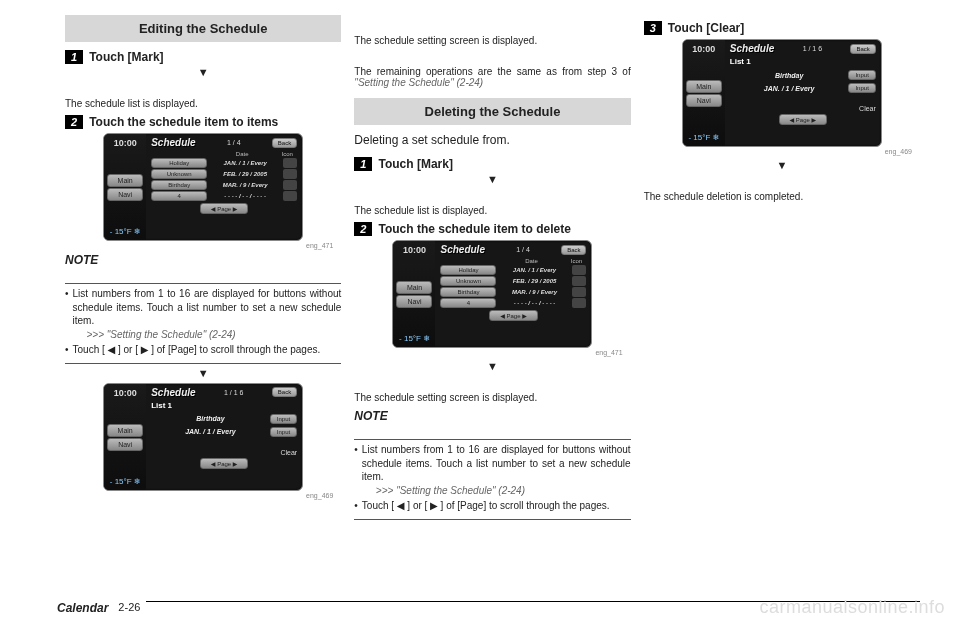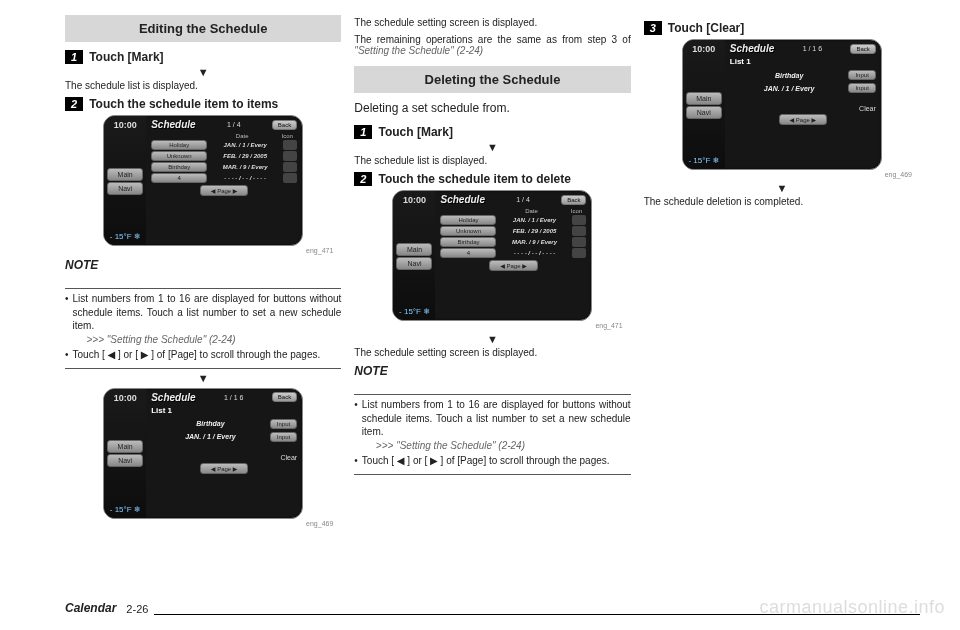--- a/index.html
+++ b/index.html
@@ -50,42 +50,42 @@
   .stepnum {
     display: inline-block;
     background: #000;
     color: #fff;
     font-style: italic;
     font-weight: bold;
     padding: 1px 6px;
     font-size: 11px;
   }
   .tri { text-align: center; font-size: 11px; margin: 2px 0; }
-  .small { font-size: 10px; margin: 2px 0 6px 0; }
+  .small { font-size: 10px; margin: 20px 0 6px 0; }
   .note-h {
     font-style: italic;
     font-weight: bold;
     font-size: 12px;
     border-bottom: 0.5px solid #555;
     padding-bottom: 16px;
     margin-top: 4px;
   }
   ul.note { list-style: none; padding: 0; margin: 3px 0; border-bottom: 0.5px solid #555; padding-bottom: 4px;}
   ul.note li { display: flex; gap: 4px; font-size: 10px; line-height: 1.35; margin: 2px 0; text-align: justify;}
   ul.note li::before { content: "•"; }
   .ref { color: #666; font-style: italic; margin-left: 14px; font-size: 10px;}
   .screenshot {
     width: 200px;
     margin: 4px auto 1px auto;
   }
   .screen {
     background: #161616;
     border: 1px solid #888;
-    border-radius: 12px;
-    height: 131px;
+    border-radius: 6px;
+    height: 108px;
     display: flex;
     font-family: Arial, sans-serif;
     color: #ddd;
     overflow: hidden;
     box-shadow: inset 0 0 2px #000;
   }
   .side {
     width: 42px;
     display: flex;
     flex-direction: column;
@@ -120,24 +120,24 @@
   .pgbtn { background:linear-gradient(#bbb,#888); color:#222; font-size:6px; padding:1px 10px; border-radius:3px; border:1px solid #666;}
   .cap { text-align: right; font-size: 7px; color: #888; margin: 1px 8px 4px 0;}
   .list1 { font-size: 8px; color:#fff; font-weight:bold; margin-bottom:4px;}
   .detail-row { display:flex; justify-content:space-between; align-items:center; margin:3px 0;}
   .detail-row .txt { flex:1; text-align:center; font-size:7px; font-style:italic; font-weight:bold; color:#eee;}
   .detail-row .btn { background:linear-gradient(#bbb,#888); color:#222; font-size:6px; padding:1px 6px; border-radius:3px; border:1px solid #666;}
   .clearrow { display:flex; justify-content:flex-end; margin-top:12px;}
   .footer {
     position: absolute;
     bottom: 15px;
-    left: 65px;
+    left: 57px;
     right: 40px;
     display: flex;
-    align-items: flex-end;
+    align-items: flex-start;
   }
   .footer .cal { font-style: italic; font-weight: bold; font-size: 12px; margin-right: 10px;}
   .footer .pn { font-size: 11px; }
   .footer .line { flex:1; border-top: 1px solid #000; margin-left: 6px;}
   .just { text-align: justify; }
 </style>
 </head>
 <body>
 
 <div class="cols">

